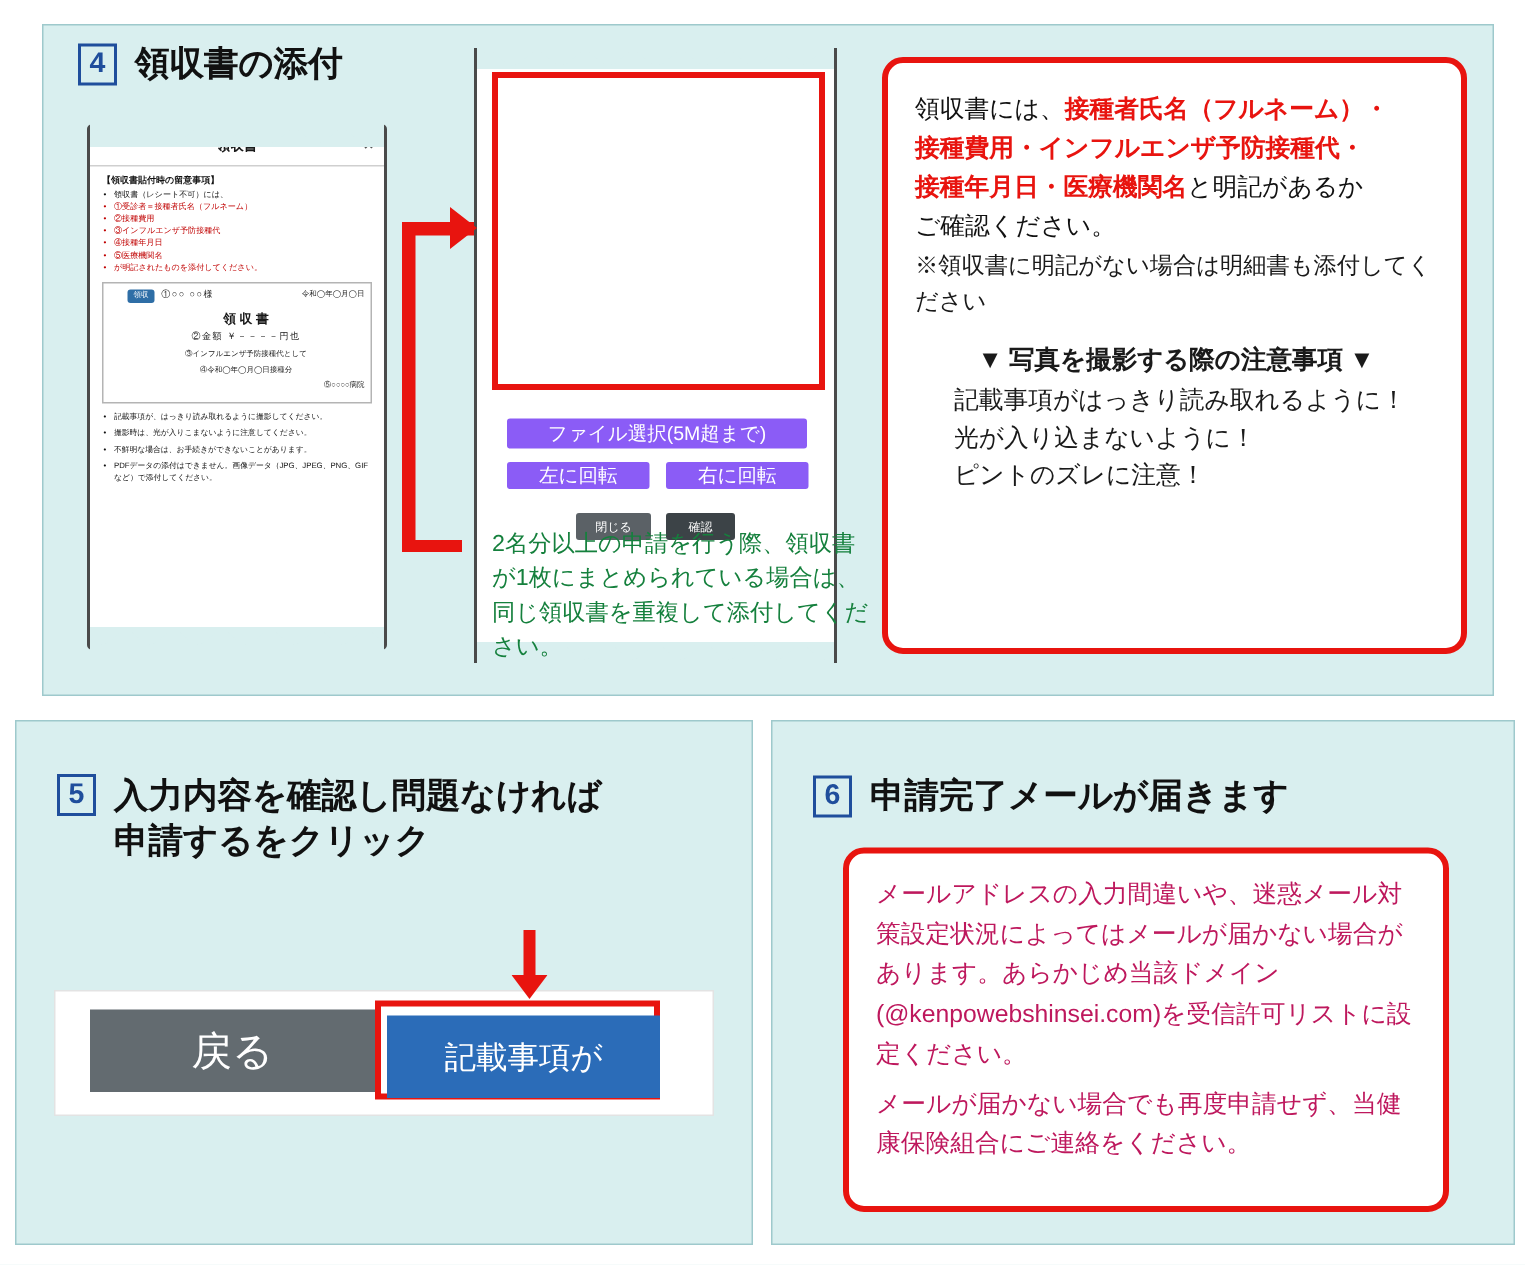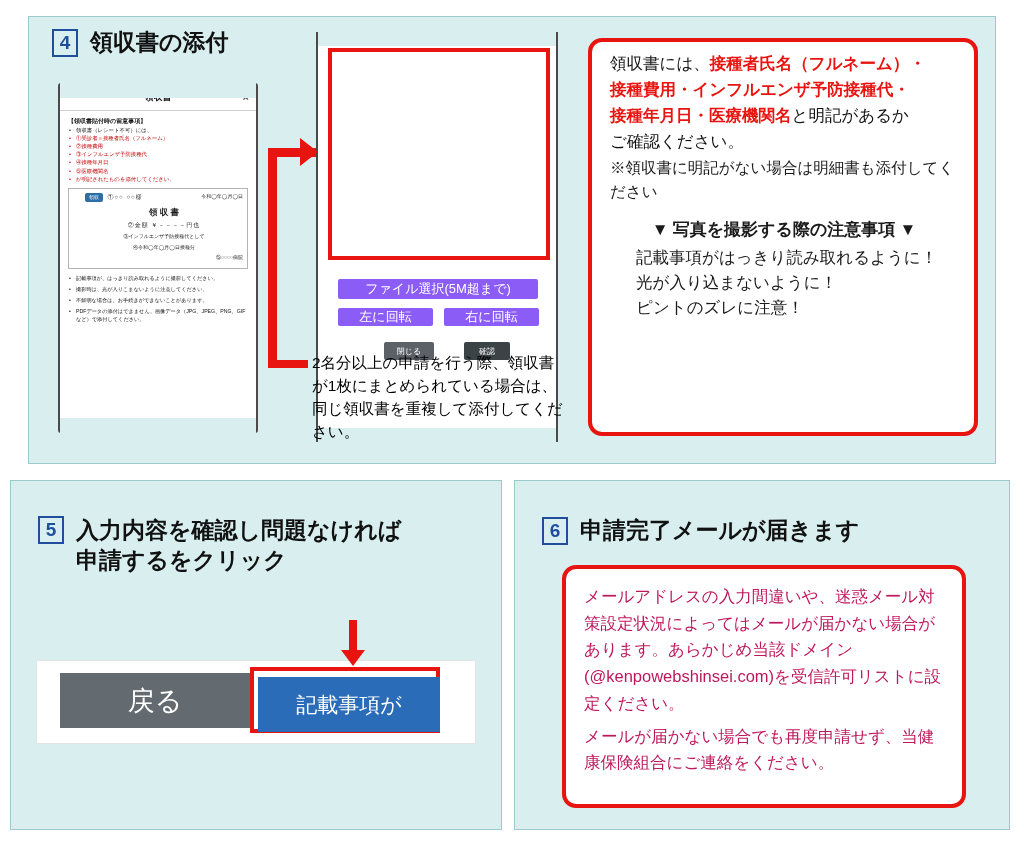--- a/index.html
+++ b/index.html
@@ -121,21 +121,21 @@
   #btn-rotr { left: 126px; top: 274px; width: 95px; height: 18px; }
   .ph2-btn2 {
     position: absolute;
     background: #5b6166;
     color: #fff;
     font-size: 8px;
     display: flex; align-items: center; justify-content: center;
     border-radius: 2px;
   }
   #btn-close { left: 66px; top: 308px; width: 50px; height: 18px; }
-  #btn-ok { left: 126px; top: 308px; width: 46px; height: 18px; background: #3c4347; margin-left: 20px; }
+  #btn-ok { left: 126px; top: 308px; width: 46px; height: 18px; background: #3c4347; }
 
   
   .wavy {
     position: absolute;
     left: 0; width: 100%; height: 16px;
     background: #d9efef;
     overflow: hidden;
   }
   .wavy svg { display: block; }
 
@@ -143,45 +143,45 @@
   .arrow-line { position: absolute; background: #e8140f; }
 
   
   #callout4 {
     position: absolute;
     left: 588px; top: 38px;
     width: 390px; height: 398px;
     background: #ffffff;
     border: 4px solid #e8140f;
     border-radius: 14px;
-    padding: 8px 16px 12px 18px;
+    padding: 18px 16px 12px 18px;
   }
   .c4-text {
     font-size: 16.5px;
     line-height: 1.58;
     color: #111;
   }
   .c4-text .b-red { color: #e8140f; font-weight: bold; }
   .c4-sub { font-size: 15.5px; line-height: 1.55; margin-top: 2px; }
   .c4-head2 {
     font-size: 17px; font-weight: bold;
     margin-top: 14px;
     text-align: center;
     font-family: Liberation Serif, serif;
   }
   .c4-list { font-size: 16.5px; line-height: 1.5; margin-top: 4px; padding-left: 26px; }
 
   
   #note4 {
     position: absolute;
-    left: 312px; top: 352px;
+    left: 328px; top: 352px;
     width: 252px;
     font-size: 15.5px;
     line-height: 1.48;
-    color: #000000;
+    color: #15803d;
   }
 
   
   #form5 {
     position: absolute;
     left: 36px; top: 660px;
     width: 440px; height: 84px;
     background: #ffffff;
     border: 1px solid #e3e3e3;
   }

